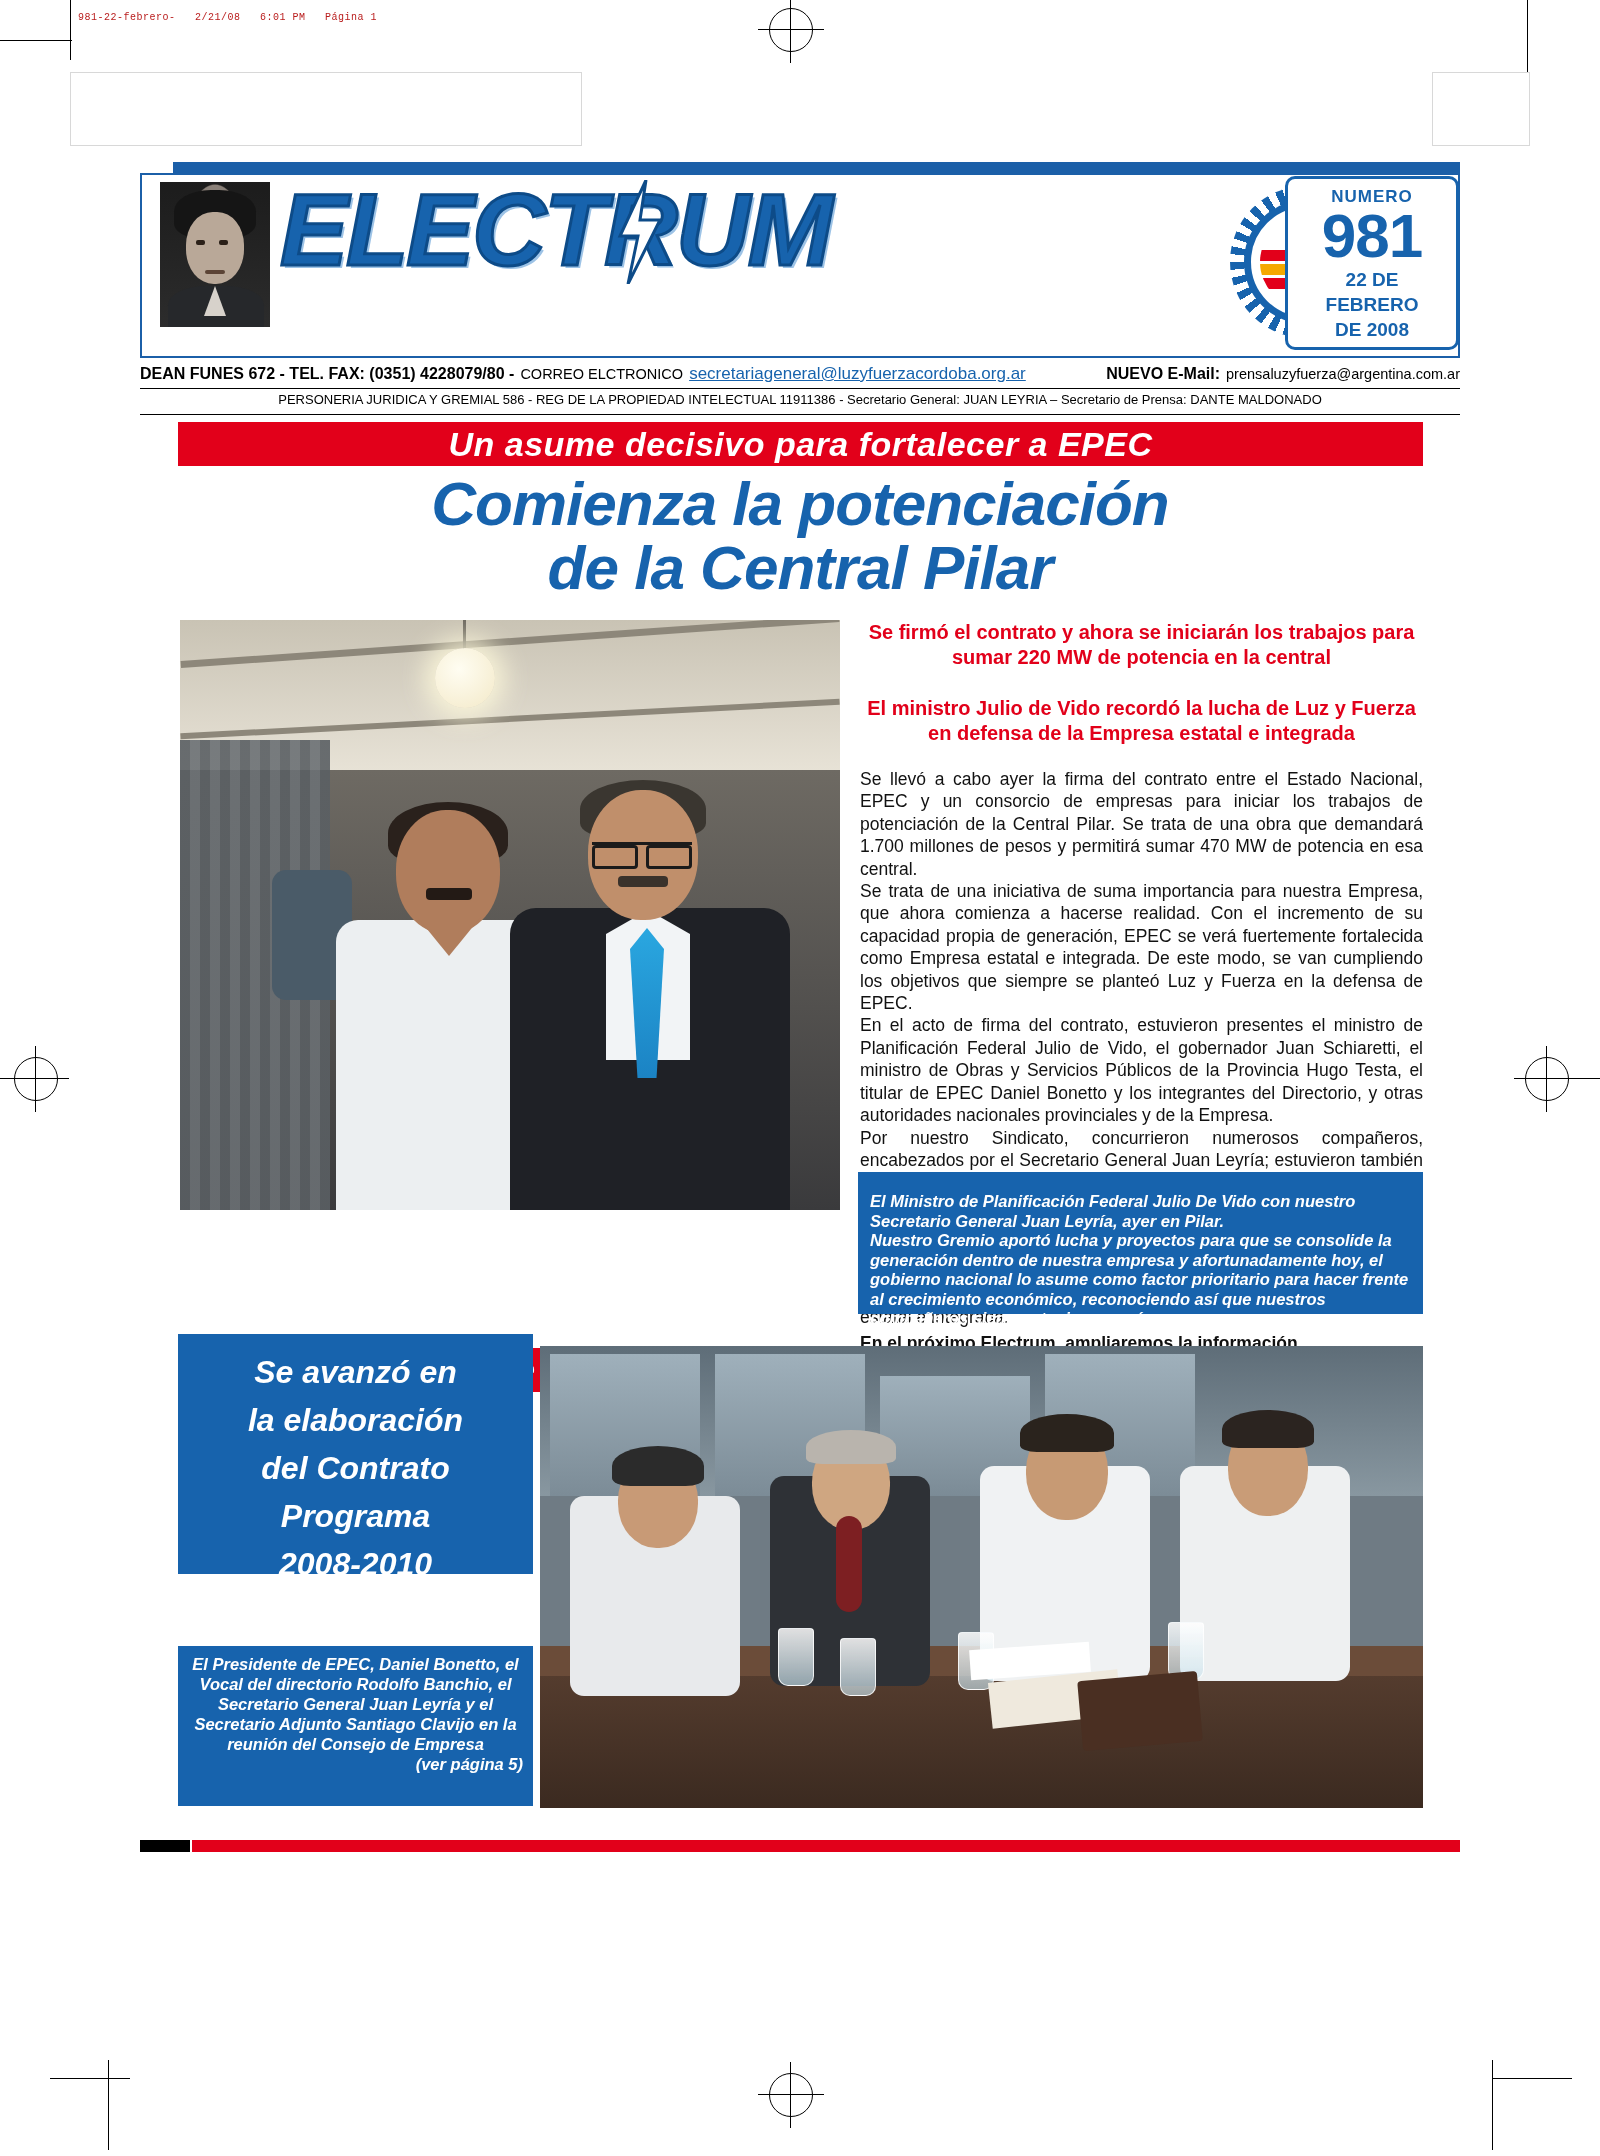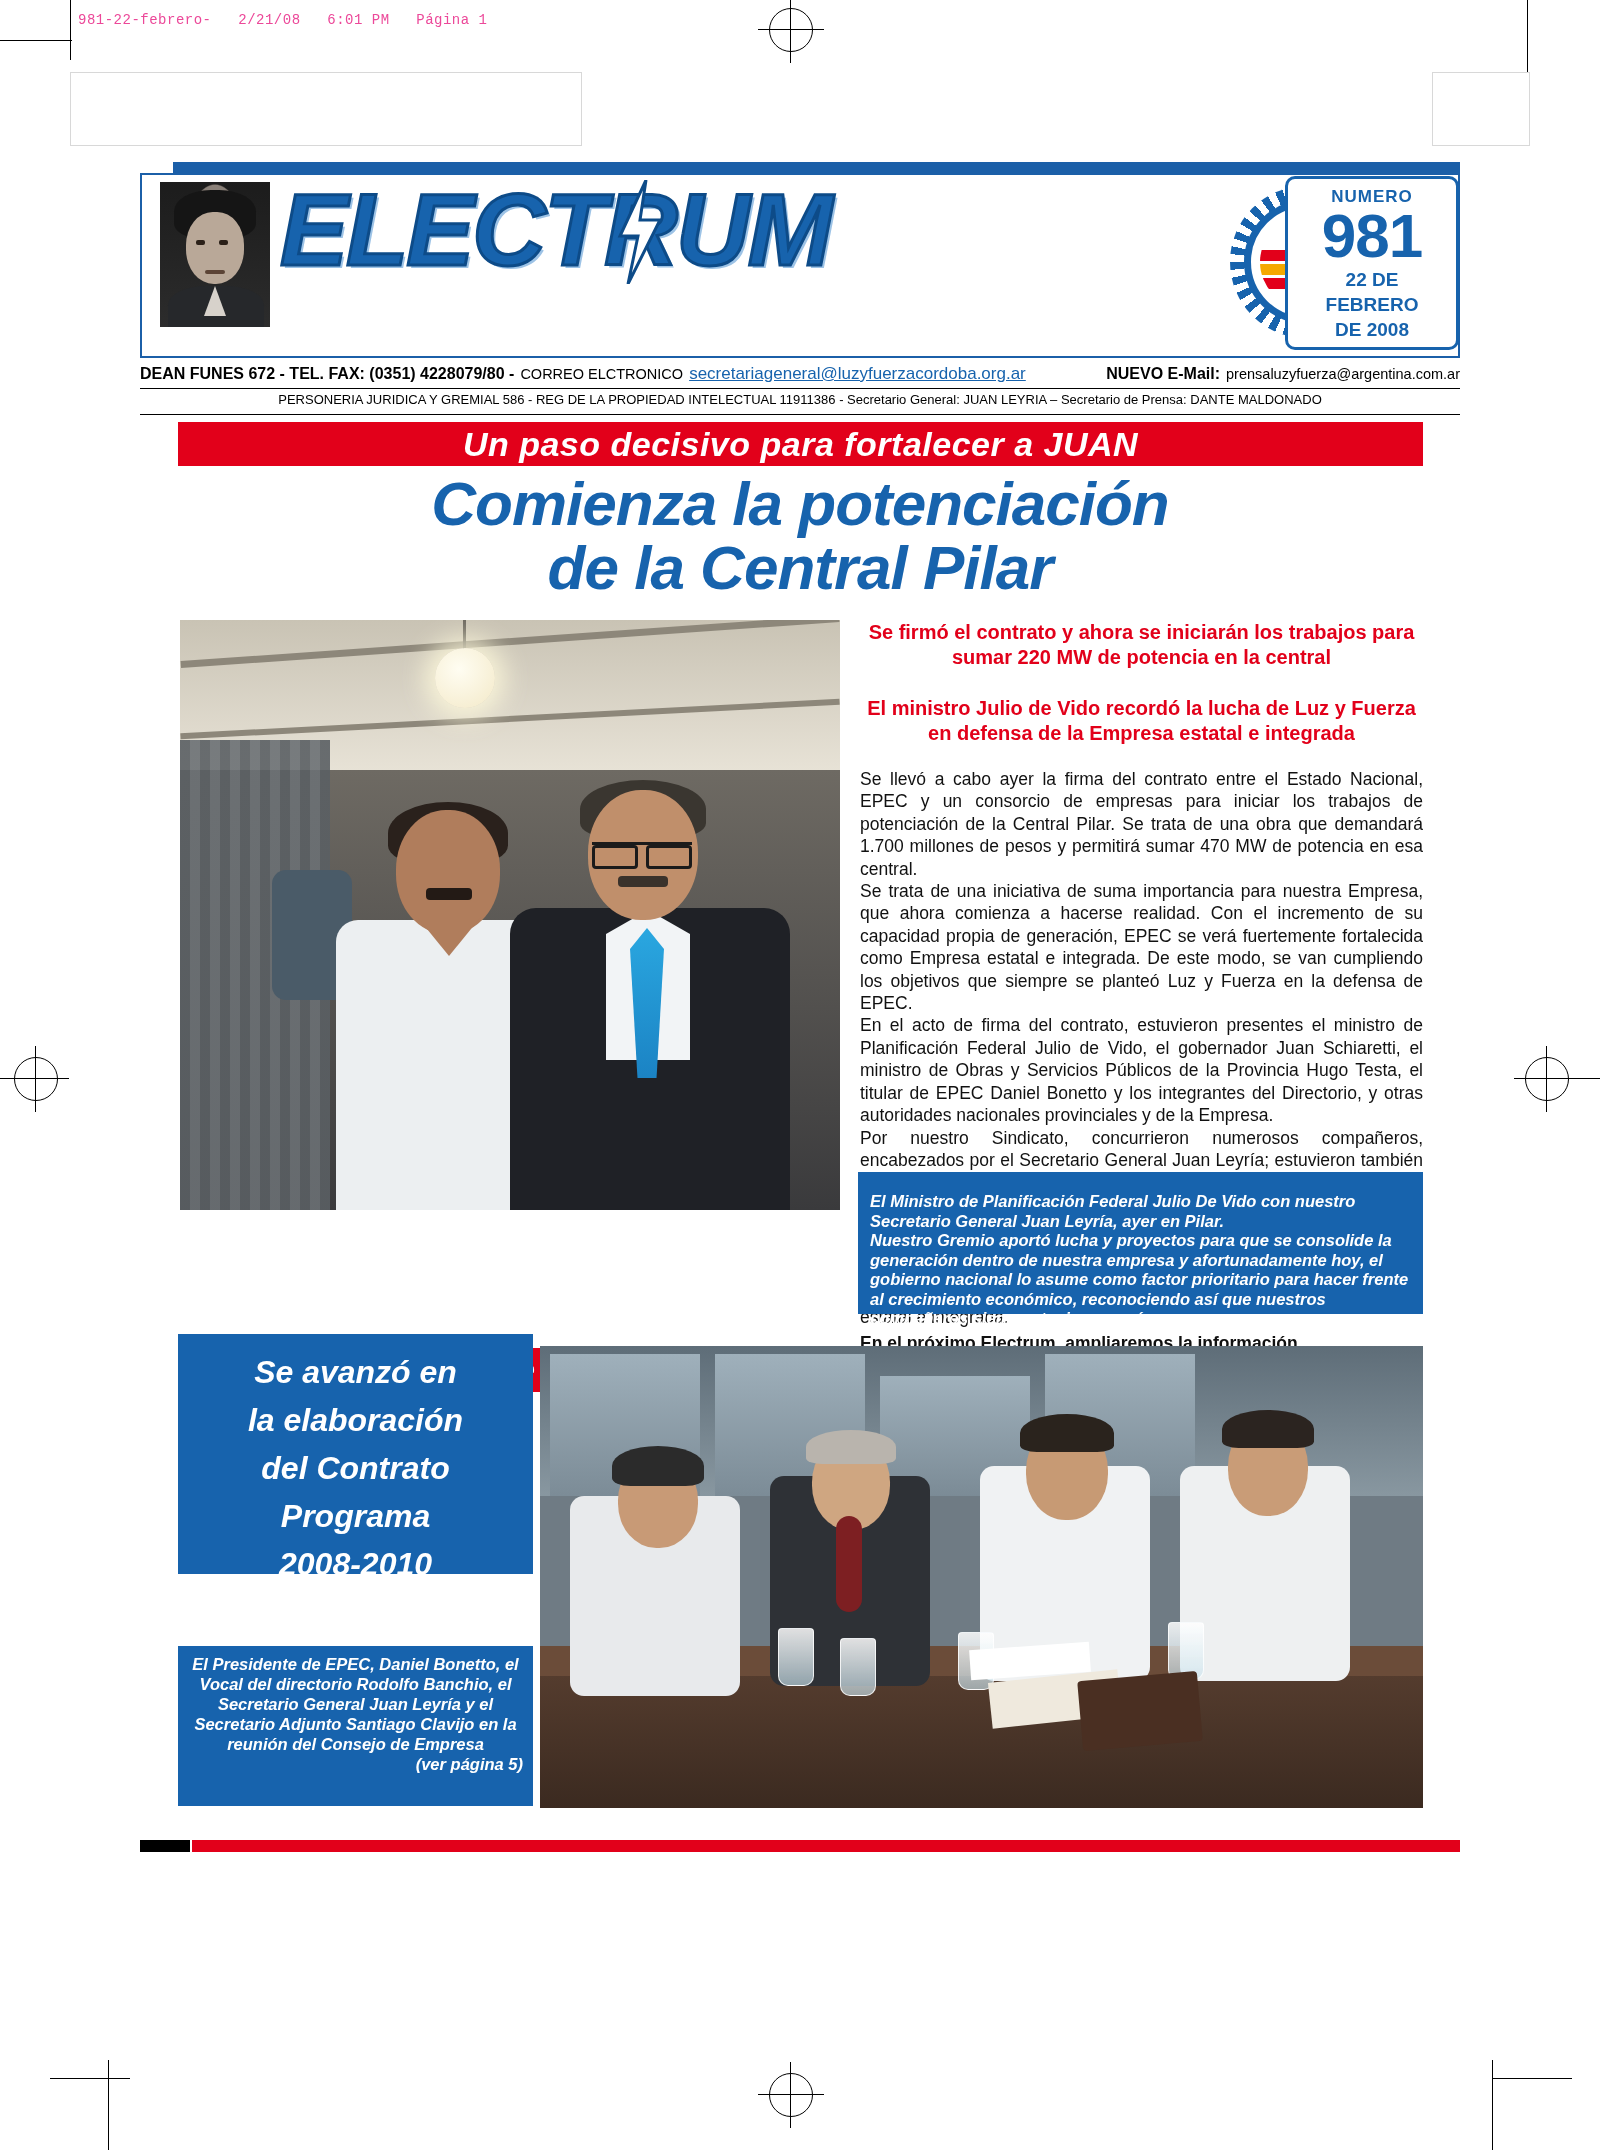--- a/index.html
+++ b/index.html
@@ -5,21 +5,21 @@
   html,body{margin:0;padding:0;background:#ffffff;}
   body{width:1600px;height:2156px;position:relative;font-family:"Liberation Sans",sans-serif;overflow:hidden;}
 
   
   .crop-line{position:absolute;background:#000;}
   .reg{position:absolute;width:42px;height:42px;border-radius:50%;border:1px solid #000;}
   .reg:before,.reg:after{content:"";position:absolute;background:#000;}
   .reg:before{left:-12px;top:20px;width:66px;height:1px;}
   .reg:after{top:-12px;left:20px;height:66px;width:1px;}
 
-  .slug{position:absolute;left:78px;top:12px;font-family:"Liberation Mono",monospace;font-size:14px;letter-spacing:.5px;color:#ec4899;white-space:pre;}
+  .slug{position:absolute;left:78px;top:12px;font-family:"Liberation Mono",monospace;font-size:10px;letter-spacing:.5px;color:#b91c1c;white-space:pre;}
 
   .whitebox{position:absolute;border:1px solid #d8d8d8;background:#fff;}
 
   
   .page{position:absolute;left:140px;top:150px;width:1320px;height:1840px;}
 
   
   .masthead{position:absolute;left:0;top:12px;width:1320px;height:200px;}
   .mast-topbar{position:absolute;left:33px;top:0;width:1287px;height:11px;background:#1b5fa8;}
   .mast-frame{position:absolute;left:0;top:11px;width:1320px;height:185px;border:2px solid #1b5fa8;background:#fff;box-sizing:border-box;}
@@ -211,21 +211,21 @@
       <span style="flex:1"></span>
       <b>NUEVO E-Mail:</b>
       <span>prensaluzyfuerza@argentina.com.ar</span>
     </div>
     <div class="rule" style="top:24px;"></div>
     <div class="l2">PERSONERIA JURIDICA Y GREMIAL 586 - REG DE LA PROPIEDAD INTELECTUAL 11911386 - Secretario General: JUAN LEYRIA – Secretario de Prensa: DANTE MALDONADO</div>
     <div class="rule" style="top:50px;"></div>
   </div>
 
   <div class="redband">
-    <span>Un paso decisivo para fortalecer a JUAN</span>
+    <span>Un asume decisivo para fortalecer a EPEC</span>
   </div>
   <div class="bigtitle">
     <div>Comienza la potenciación</div>
     <div>de la Central Pilar</div>
   </div>
 
   <div class="photo1">
     <div class="p1-ceiling"></div>
     <div class="p1-beam" style="left:0;top:18px;width:660px;height:7px;transform:rotate(-4deg);"></div>
     <div class="p1-beam" style="left:0;top:96px;width:660px;height:6px;transform:rotate(-3deg);"></div>

